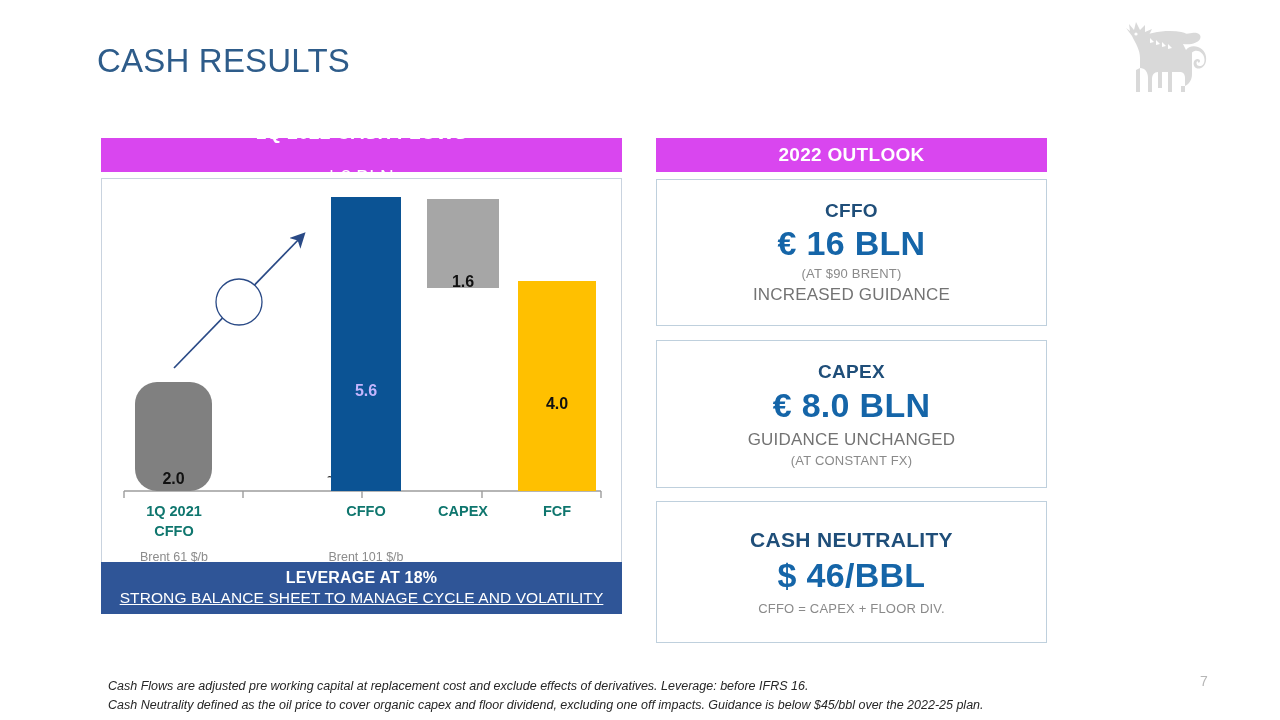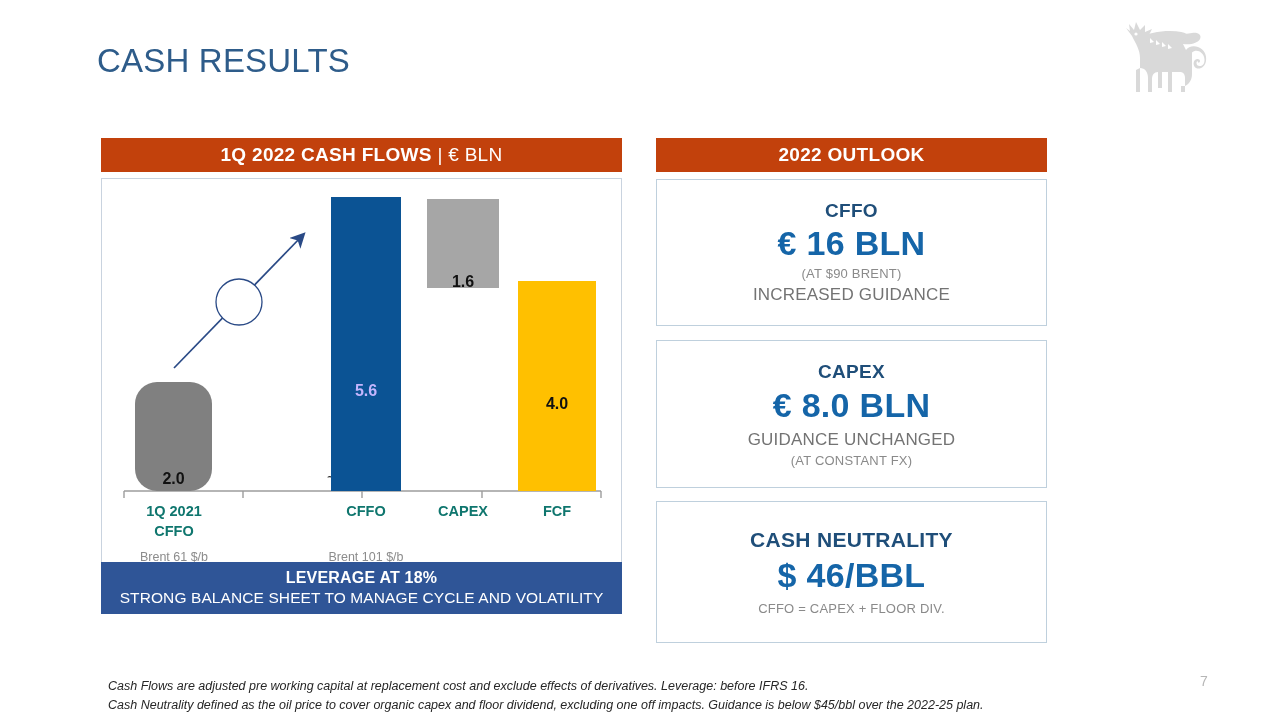--- a/index.html
+++ b/index.html
@@ -17,24 +17,24 @@
     font-size: 33px; font-weight: 400; color: #2e5c8a;
     letter-spacing: 0.2px; white-space: nowrap;
   }
 
   
   #logo { position: absolute; left: 1114px; top: 14px; width: 122px; height: 84px; }
 
   
   .section-header {
     position: absolute;
-    background: #c2410c;
+    background: #d946ef;
     color: #ffffff;
     display: flex; align-items: center; justify-content: center;
-    font-size: 19px; letter-spacing: 0.3px;
+    font-size: 19px; letter-spacing: 0.3px; flex-direction: column;
   }
   .section-header .strong { font-weight: bold; }
   .section-header .light  { font-weight: 400; }
 
   #chart-header { left: 101px; top: 138px; width: 521px; height: 34px; }
   #outlook-header { left: 656px; top: 138px; width: 391px; height: 34px; }
 
   
   #chart-card {
     position: absolute; left: 101px; top: 178px; width: 521px; height: 401px;
@@ -65,21 +65,21 @@
   }
 
   
   #leverage-bar {
     position: absolute; left: 101px; top: 562px; width: 521px; height: 52px;
     background: #2f5597; color: #ffffff;
     display: flex; flex-direction: column; align-items: center; justify-content: center;
     line-height: 1.28;
   }
   #leverage-title { font-size: 16px; font-weight: bold; letter-spacing: 0.2px; }
-  #leverage-sub   { font-size: 15.5px; font-weight: 400; letter-spacing: 0.1px; }
+  #leverage-sub   { font-size: 15.5px; font-weight: 400; letter-spacing: 0.1px; text-decoration: underline; }
 
   
   .outlook-card {
     position: absolute; left: 656px; width: 391px;
     background: #ffffff; border: 1px solid #bfd0dd;
     display: flex; flex-direction: column; align-items: center; justify-content: center;
     text-align: center;
   }
   #card-cffo     { top: 179px; height: 147px; }
   #card-capex    { top: 340px; height: 148px; }

